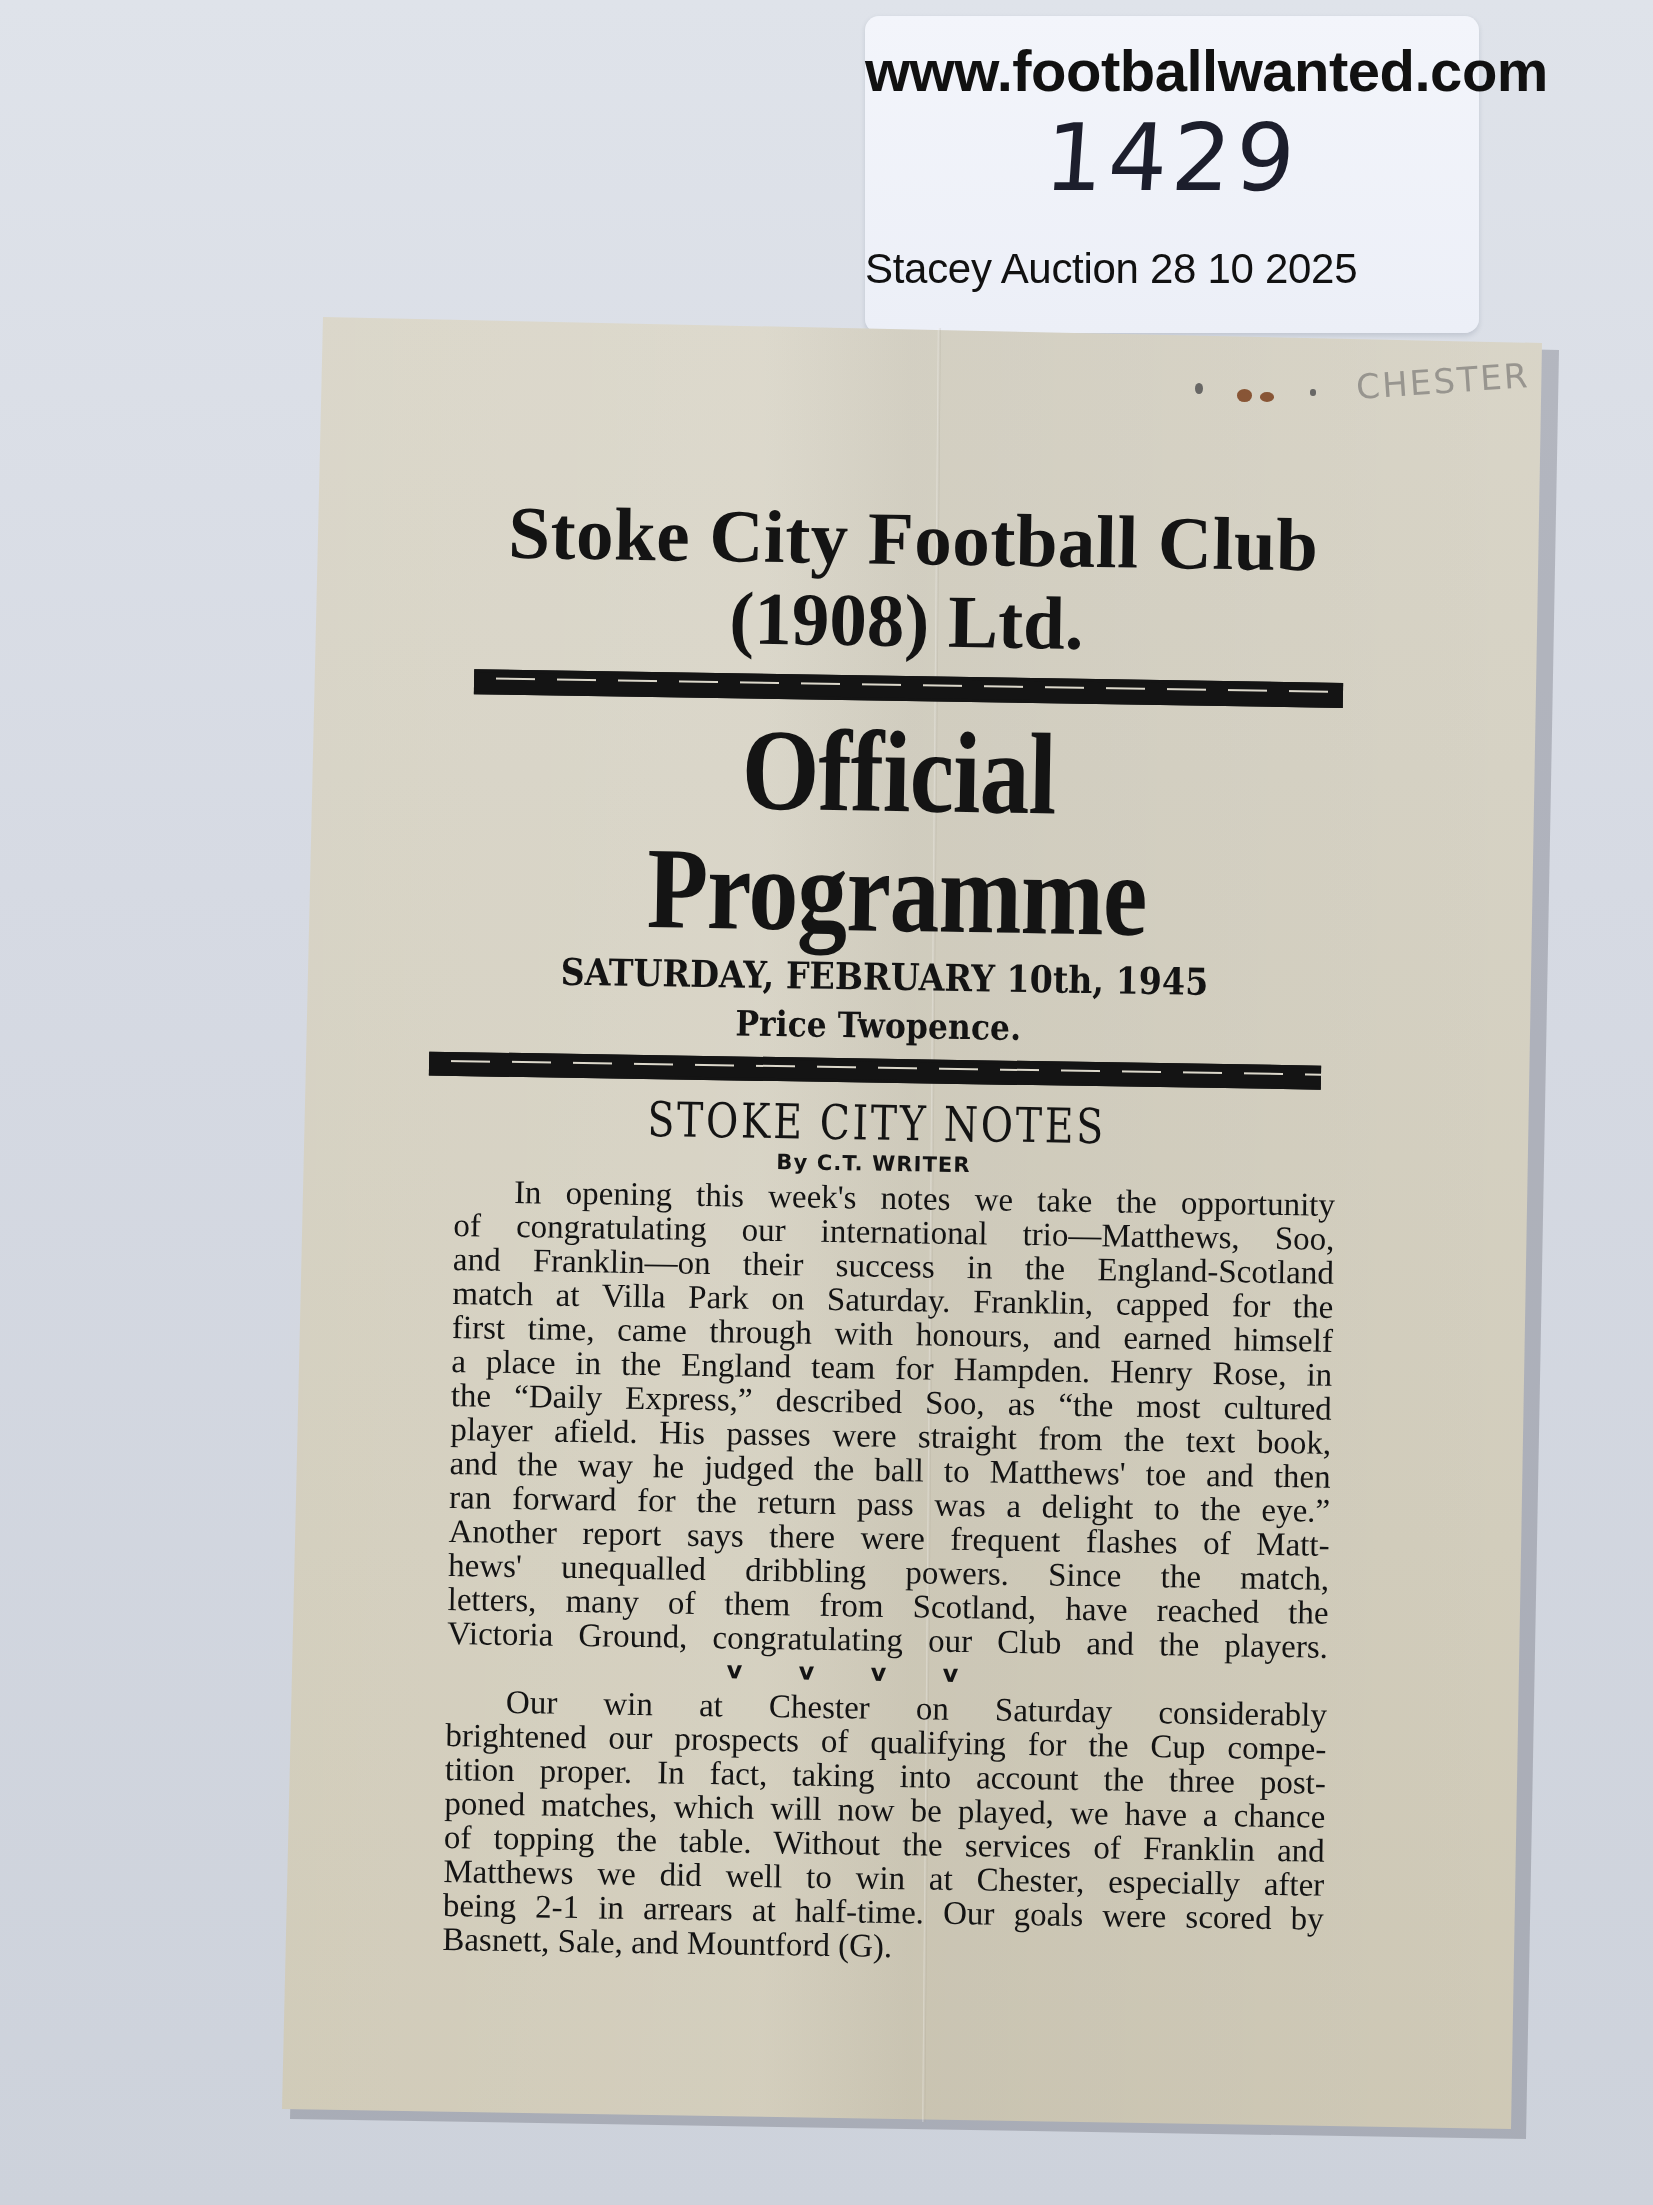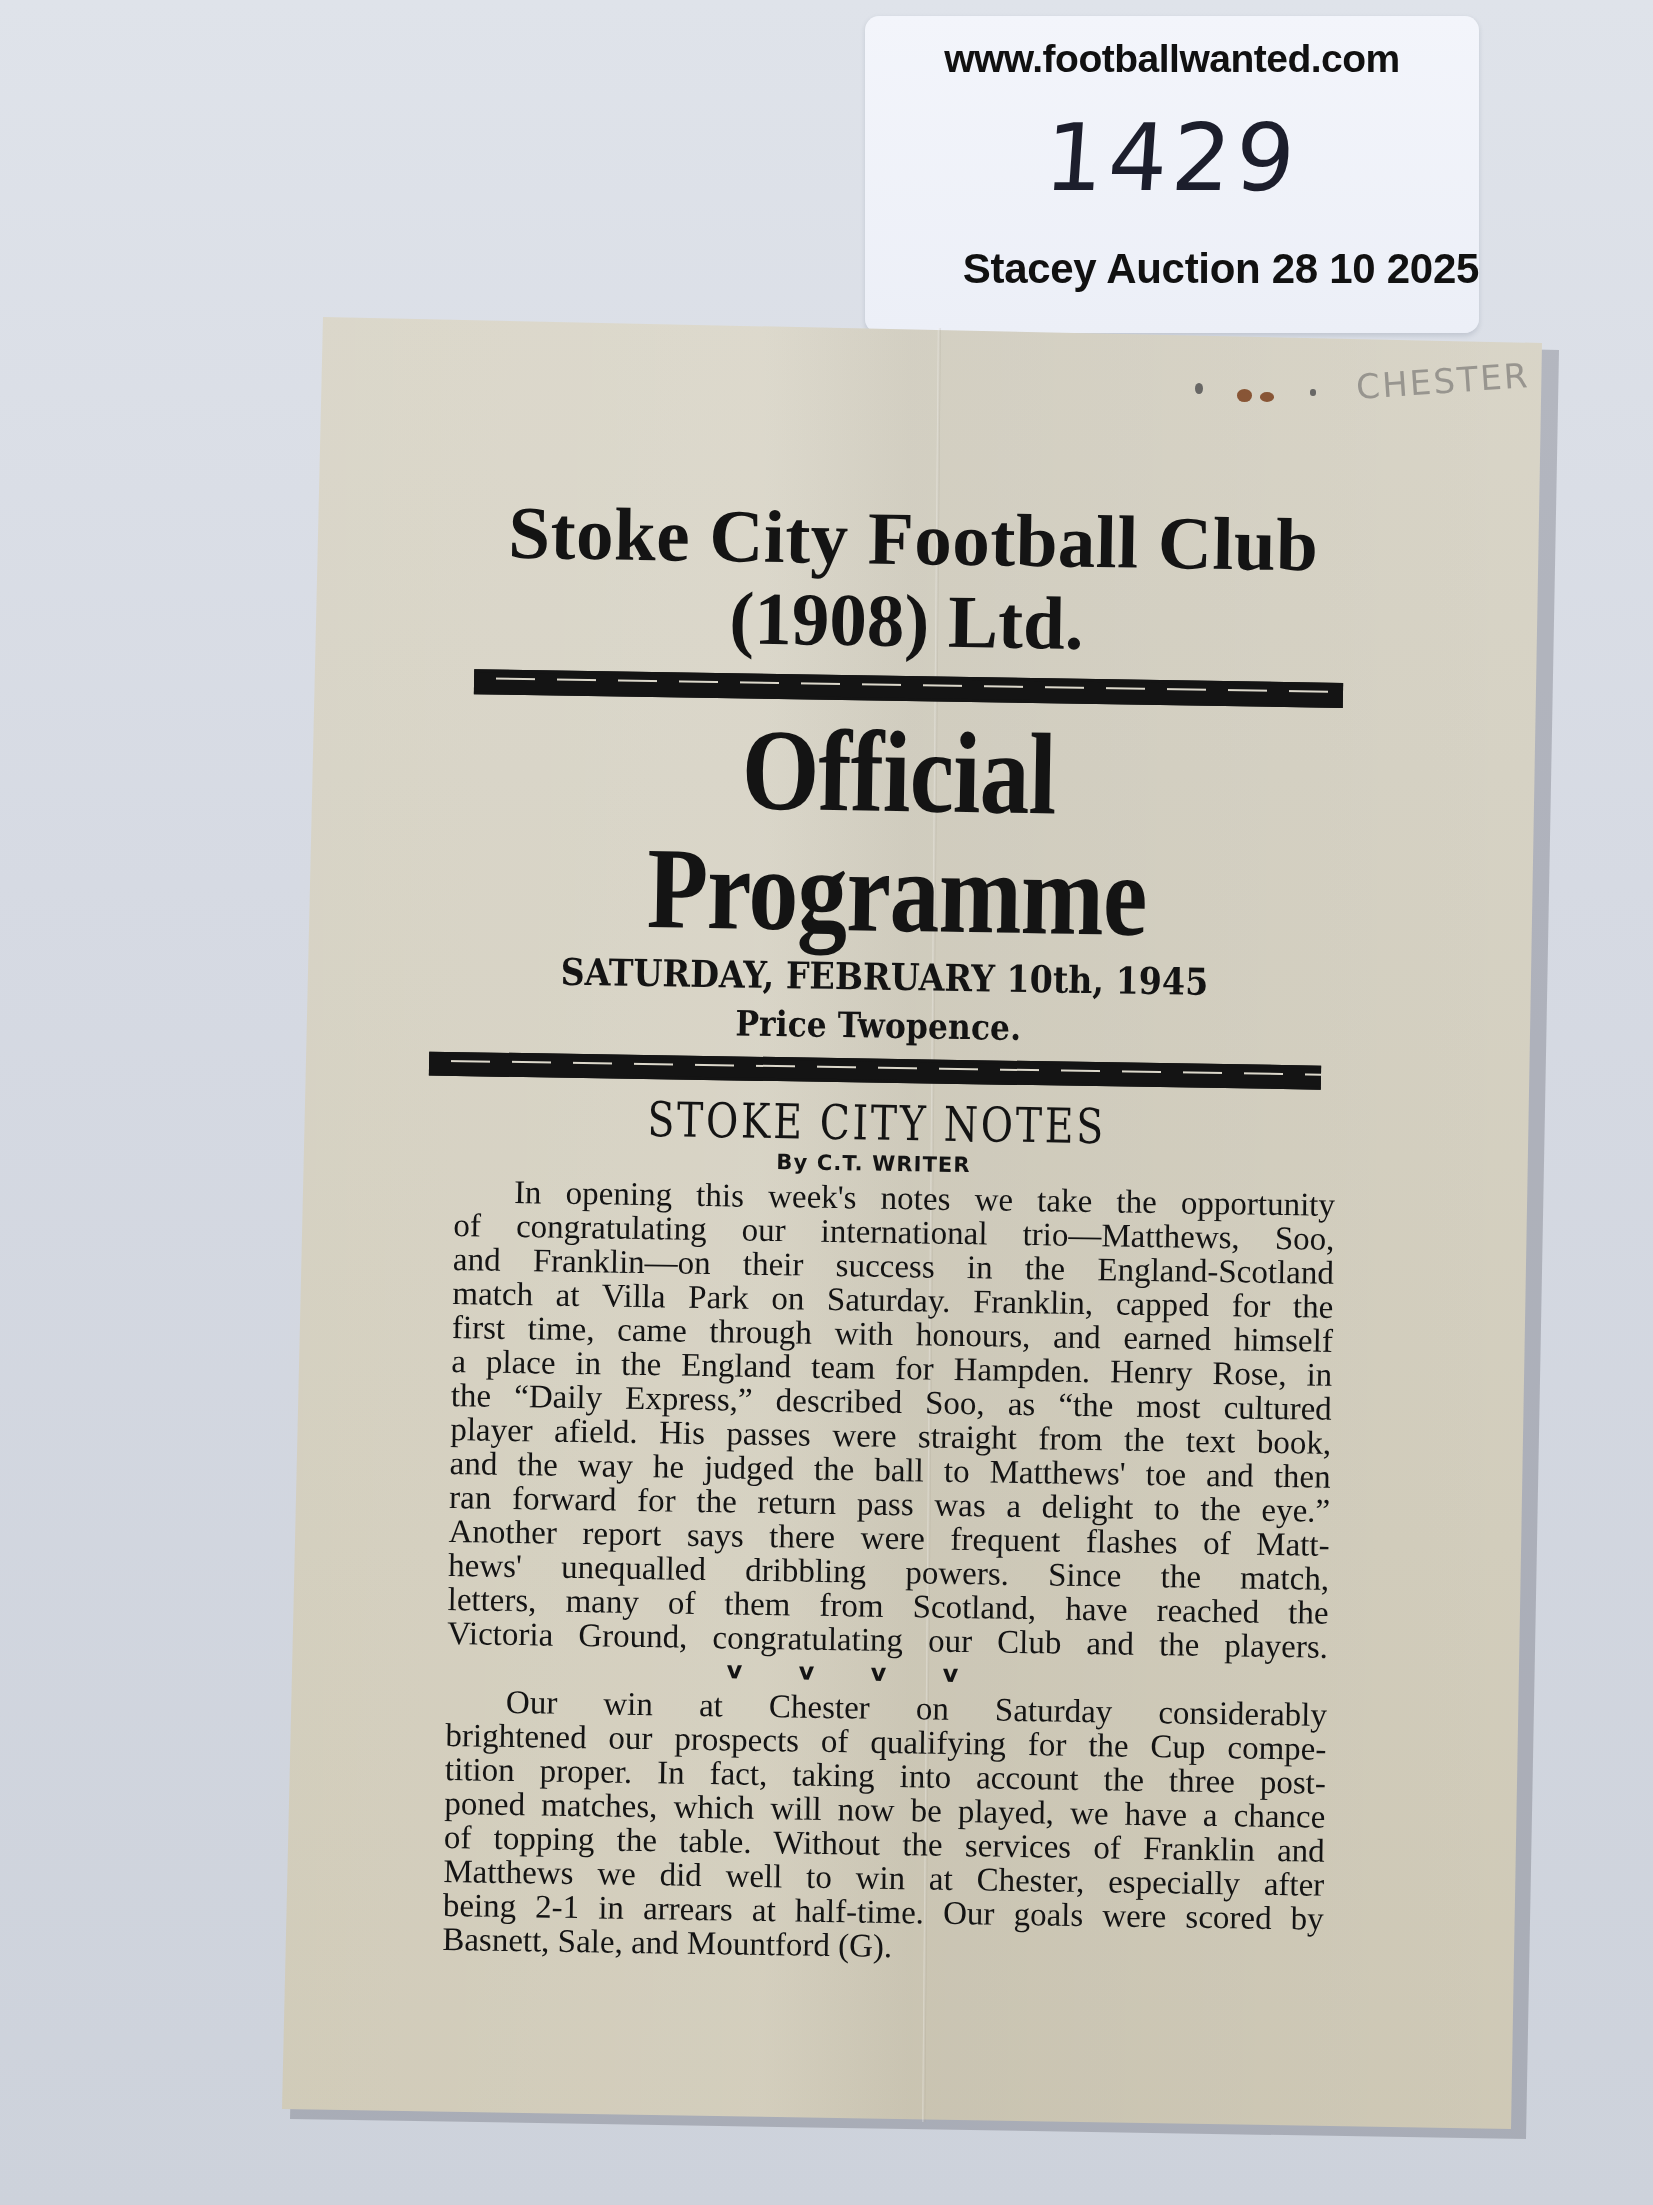--- a/index.html
+++ b/index.html
@@ -11,30 +11,30 @@
   
   .label {
     position:absolute; left:865px; top:16.4px; width:614px; height:317px;
     background: linear-gradient(180deg, #f3f5fb 0%, #eceff7 100%);
     border-radius:14.2px;
     box-shadow: 0 2.2px 5.5px rgba(80,90,110,0.18);
     font-family: "Liberation Sans", sans-serif; color:#111;
   }
   .label .url {
     position:absolute; left:0; right:0; top:21px; text-align:center;
-    font-weight:bold; font-size:39px; letter-spacing:-0.5px;
+    font-weight:bold; font-size:58px; letter-spacing:-0.5px;
   }
   .label .lot {
     position:absolute; left:0; right:0; top:88px; text-align:center;
     font-family: "DejaVu Sans", sans-serif; font-weight:normal; font-size:93px;
     color:#1c1e2c; transform: skewX(-4deg); letter-spacing:4.4px;
   }
   .label .auction {
-    position:absolute; left:0; right:0; top:229px; text-align:right;
-    font-weight:bold; font-size:42px; letter-spacing:-0.3px;
+    position:absolute; left:0; right:0; top:229px; text-align:left;
+    font-weight:normal; font-size:42px; letter-spacing:-0.3px;
   }
 
   
   .paper-shadow {
     position:absolute; left:0; top:0; width:1654px; height:2205px;
     clip-path: polygon(331px 328px, 1559px 350px, 1526px 2139px, 290px 2119px);
     background: rgba(60,60,70,0.25);
     filter: blur(3.3px);
   }
   .paper {

